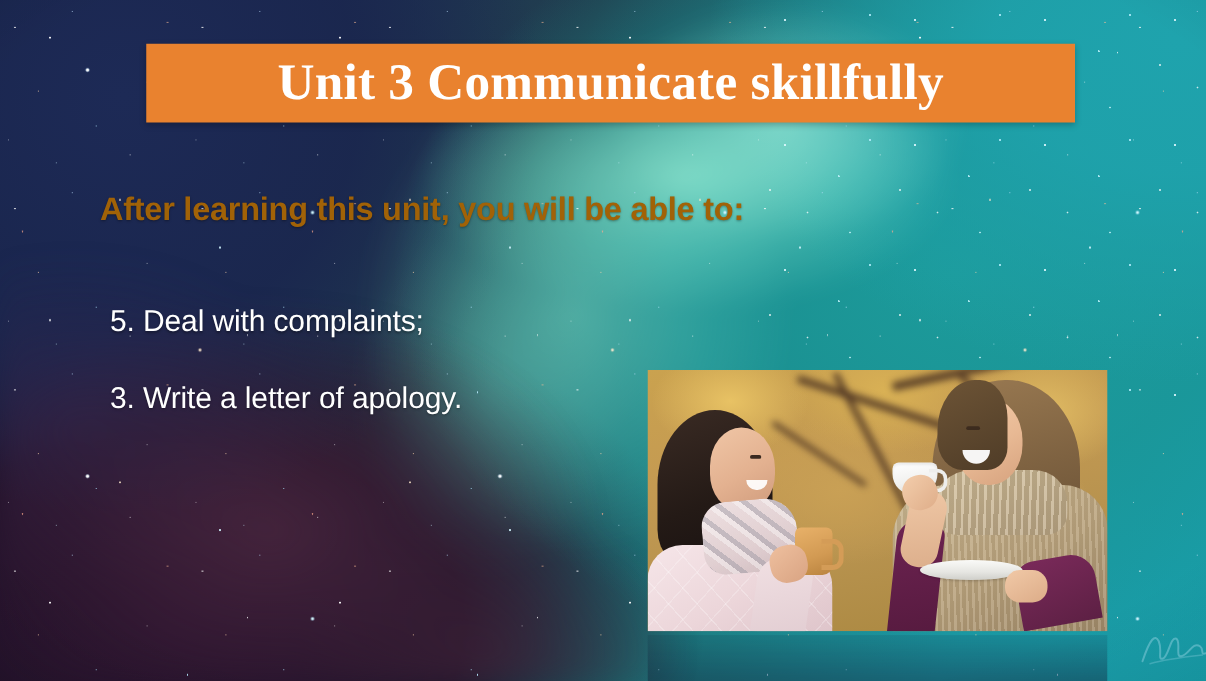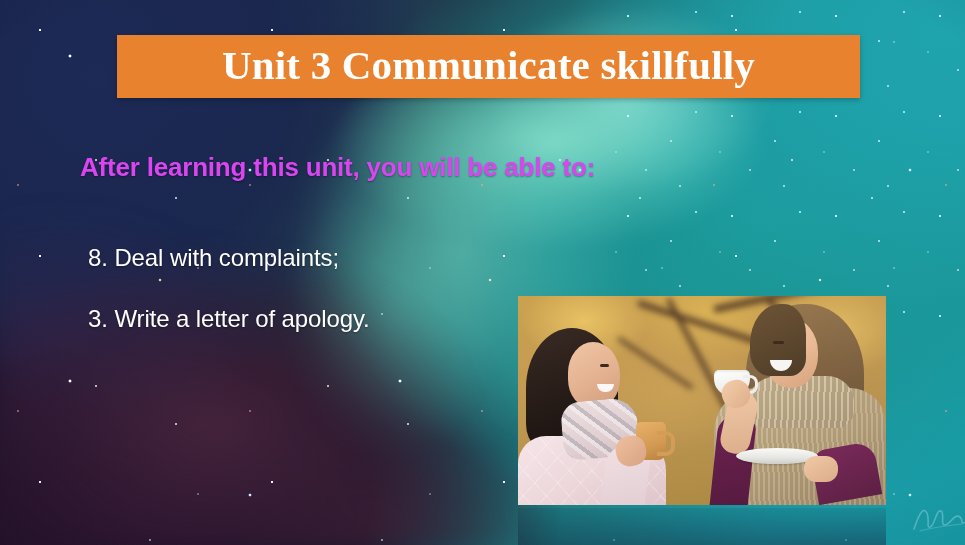--- a/index.html
+++ b/index.html
@@ -128,21 +128,21 @@
     letter-spacing: 0.2px;
     white-space: nowrap;
     transform: translateY(-1px);
   }
 
   
   #subtitle {
     position: absolute;
     left: 80px;
     top: 152px;
-    color: #d946ef;
+    color: #a16207;
     font-weight: bold;
     font-size: 26px;
     line-height: 1.2;
     letter-spacing: -0.2px;
     white-space: nowrap;
     text-shadow: 0 1px 2px rgba(0,0,0,0.35);
   }
   #objective-list {
     position: absolute;
     left: 88px;
@@ -380,21 +380,21 @@
   <div class="stars" id="stars-cluster"></div>
   <div class="bg-layer" id="bg-vignette"></div>
 
   <div id="title-banner">
     <div id="title-text">Unit 3 Communicate skillfully</div>
   </div>
 
   <div id="subtitle">After learning this unit, you will be able to:</div>
 
   <ul id="objective-list">
-    <li>8. Deal with complaints;</li>
+    <li>5. Deal with complaints;</li>
     <li>3. Write a letter of apology.</li>
   </ul>
 
   <div id="photo-frame">
     <div class="photo-scene">
       <div class="blur-wrap">
         <div class="branch" style="left:120px; top:4px;  width:170px; height:6px;  transform:rotate(18deg);"></div>
         <div class="branch" style="left:150px; top:0px;  width:130px; height:5px;  transform:rotate(62deg);"></div>
         <div class="branch" style="left:196px; top:10px; width:150px; height:7px;  transform:rotate(-12deg);"></div>
         <div class="branch" style="left:100px; top:40px; width:90px;  height:4px;  transform:rotate(34deg);"></div>

